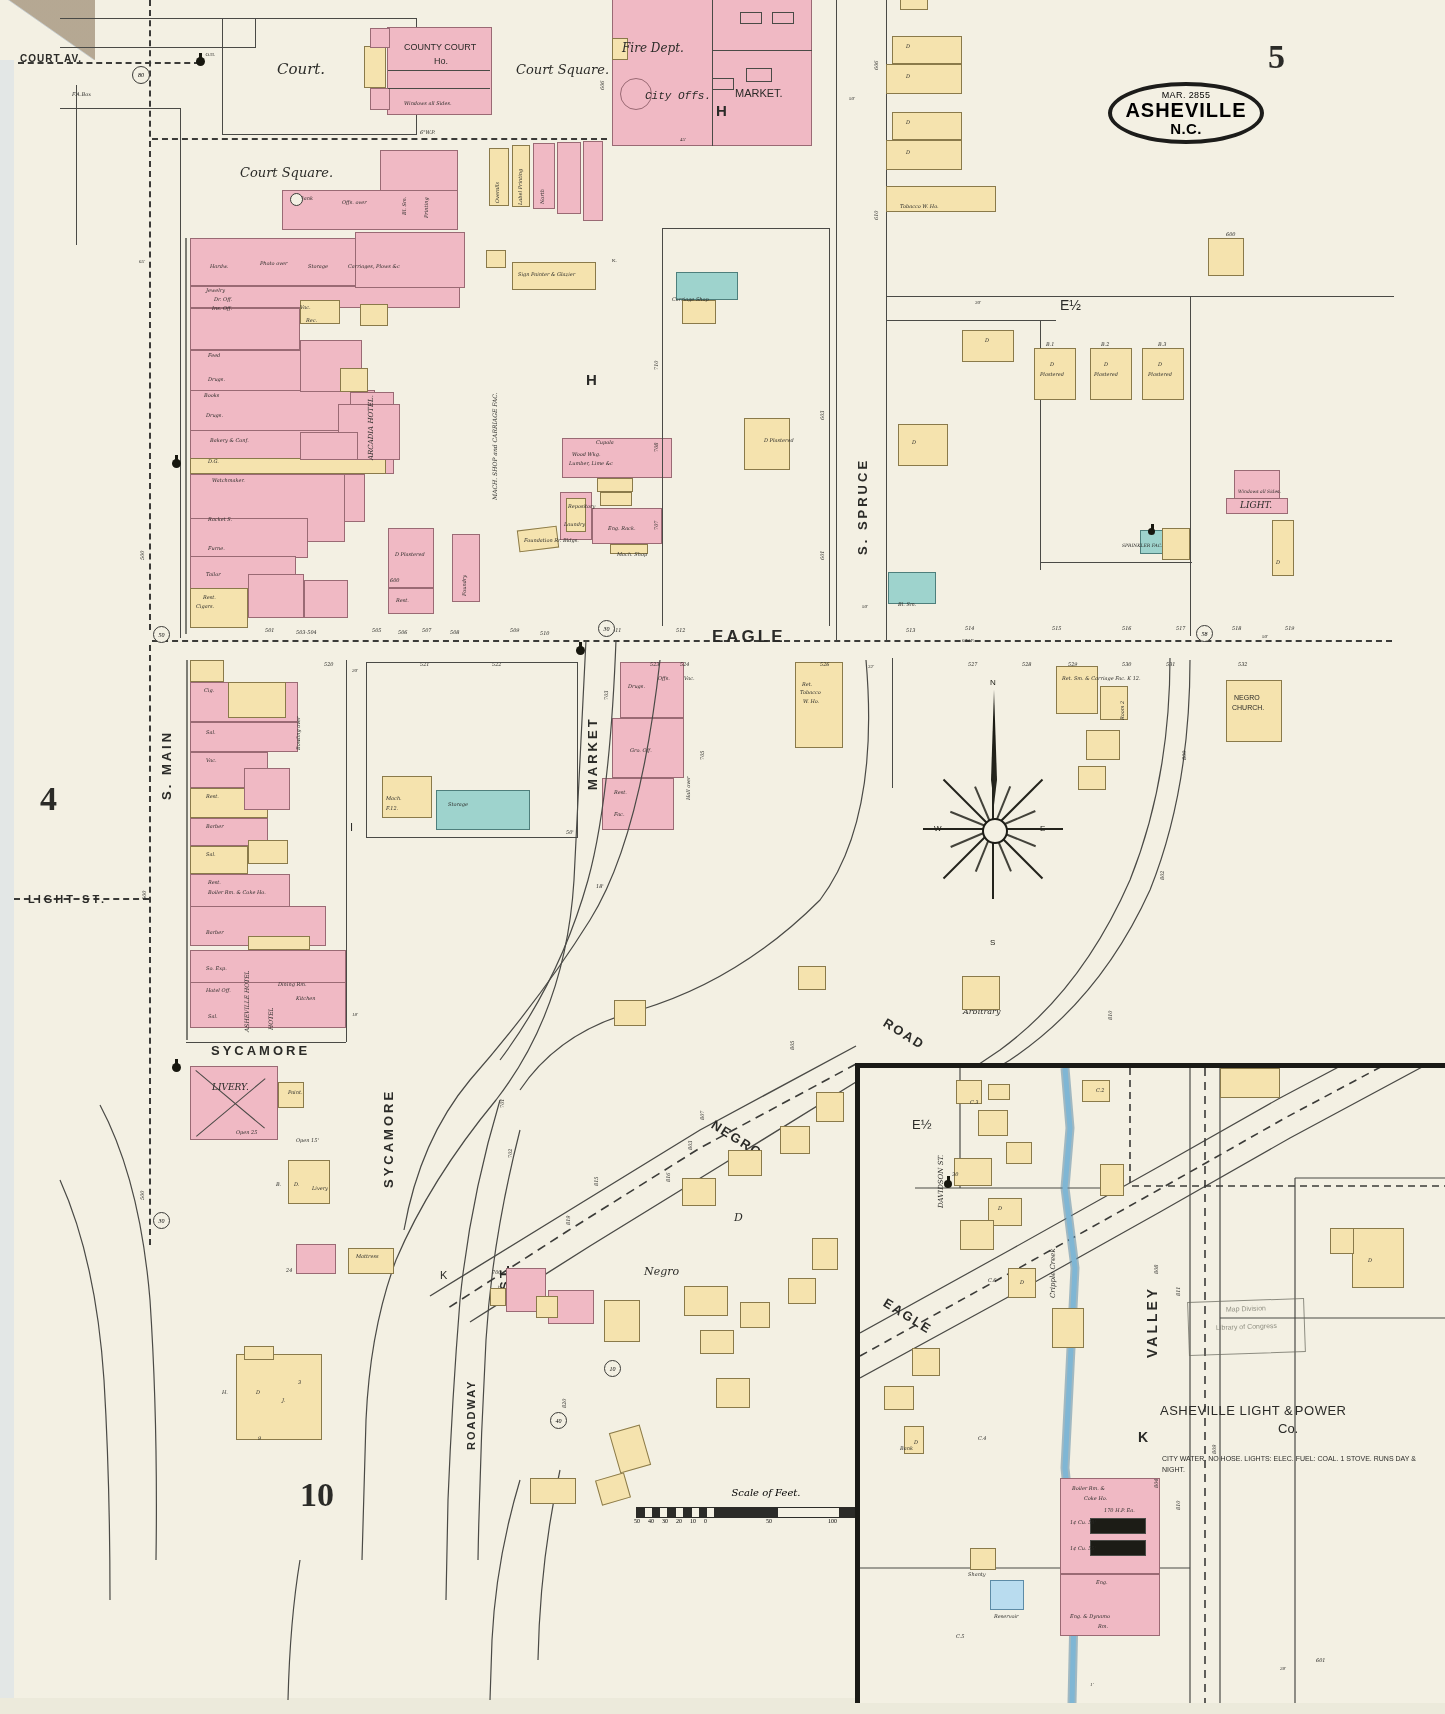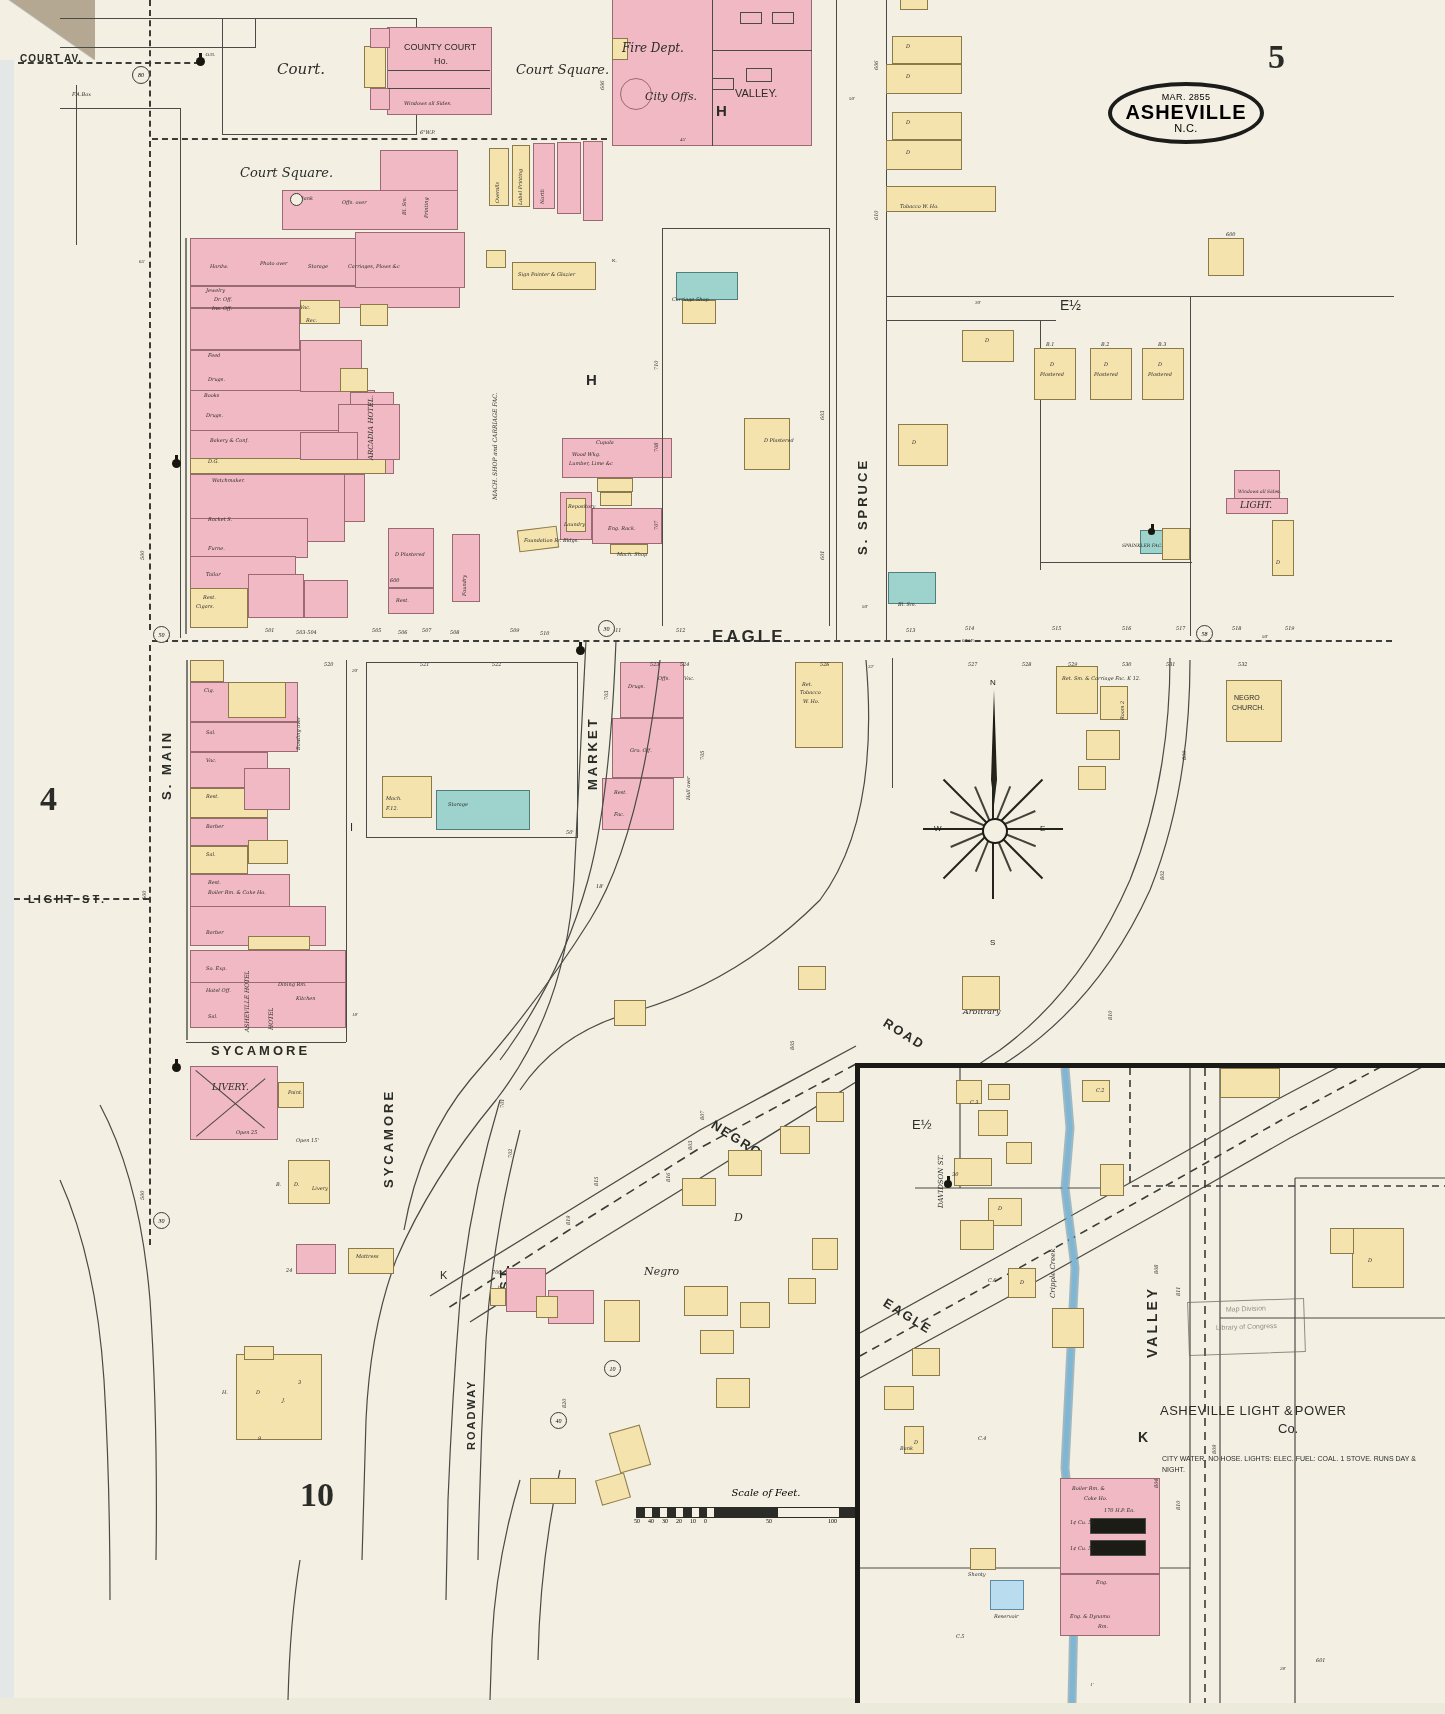--- a/index.html
+++ b/index.html
@@ -39,21 +39,21 @@
   .street{font-family:"Liberation Sans",sans-serif;font-weight:bold;letter-spacing:3px;}
   .rot90{transform-origin:left top;transform:rotate(-90deg);}
   .rotr{transform-origin:left top;transform:rotate(32deg);}
 
   
   #cartouche{position:absolute;left:1108px;top:82px;width:148px;height:54px;
       border:4px solid #1c1c1a;border-radius:50%/50%;background:#f3f0e3;
       display:flex;flex-direction:column;align-items:center;justify-content:center;}
   #cartouche .c1{font-family:"Liberation Sans",sans-serif;font-size:9px;letter-spacing:.4px;}
   #cartouche .c2{font-family:"Liberation Sans",sans-serif;font-size:20px;font-weight:bold;letter-spacing:1px;line-height:1;}
-  #cartouche .c3{font-family:"Liberation Sans",sans-serif;font-size:11px;letter-spacing:.4px;}
+  #cartouche .c3{font-family:"Liberation Sans",sans-serif;font-size:15px;letter-spacing:.4px;font-weight:bold;}
 
   
   #compass{position:absolute;left:938px;top:690px;width:110px;height:270px;}
   .needle{position:absolute;left:53px;top:0;width:6px;height:115px;
       background:linear-gradient(to bottom,#15150f,#2b2b22);
       clip-path:polygon(50% 0,100% 78%,50% 100%,0 78%);}
   .rose-c{position:absolute;left:44px;top:128px;width:22px;height:22px;border:2px solid #1c1c16;border-radius:50%;background:#f3f0e3;}
   .ray{position:absolute;left:54px;top:139px;width:2px;height:70px;background:#23231c;
       transform-origin:1px 0px;}
   .ray.s{height:46px;opacity:.85;}
@@ -140,22 +140,22 @@
   <div class="lbl tiny cursive" style="left:404px;top:101px;">Windows all Sides.</div>
   <div class="ln hl" style="left:388px;top:70px;width:102px;"></div>
   <div class="ln hl" style="left:388px;top:88px;width:102px;"></div>
 
   <div class="blk pink" style="left:612px;top:-4px;width:200px;height:150px;"></div>
   <div class="blk yel" style="left:612px;top:38px;width:16px;height:22px;"></div>
   <div class="blk pink" style="left:620px;top:78px;width:32px;height:32px;border-radius:50%;"></div>
   <div class="ln vl" style="left:712px;top:-4px;height:150px;"></div>
   <div class="ln hl" style="left:712px;top:50px;width:100px;"></div>
   <div class="lbl md cursive" style="left:622px;top:42px;font-size:12px;">Fire Dept.</div>
-  <div class="lbl sm cursive" style="left:645px;top:91px;font-size:11px;">City Offs.</div>
-  <div class="lbl md" style="left:735px;top:88px;font-family:'Liberation Sans',sans-serif;font-size:11px;">VALLEY.</div>
+  <div class="lbl sm cursive" style="left:645px;top:91px;font-size:11px;font-family:Liberation Mono, monospace;">City Offs.</div>
+  <div class="lbl md" style="left:735px;top:88px;font-family:'Liberation Sans',sans-serif;font-size:11px;">MARKET.</div>
   <div class="lbl lg" style="left:716px;top:103px;font-family:'Liberation Sans',sans-serif;font-weight:bold;">H</div>
   <div class="blk none" style="left:740px;top:12px;width:22px;height:12px;"></div>
   <div class="blk none" style="left:772px;top:12px;width:22px;height:12px;"></div>
   <div class="blk none" style="left:746px;top:68px;width:26px;height:14px;"></div>
   <div class="blk none" style="left:712px;top:78px;width:22px;height:12px;"></div>
   <div class="lbl tiny" style="left:680px;top:137px;">45'</div>
   <div class="lbl tiny cursive rot90" style="left:600px;top:90px;">606</div>
 
   <div class="blk pink" style="left:380px;top:150px;width:78px;height:72px;"></div>
   <div class="blk pink" style="left:282px;top:190px;width:176px;height:40px;"></div>

